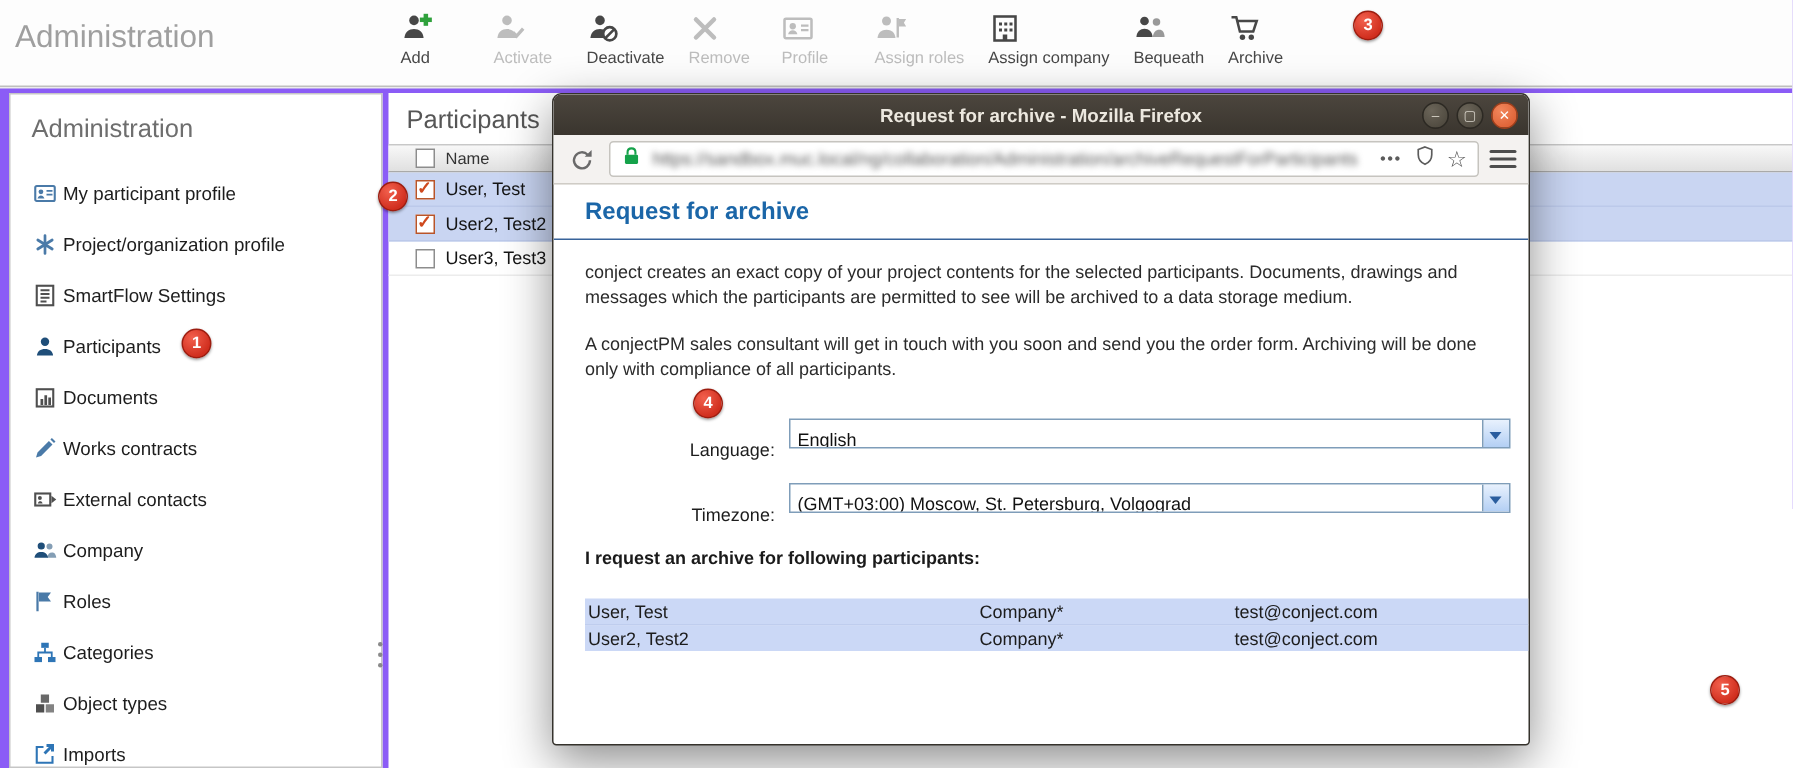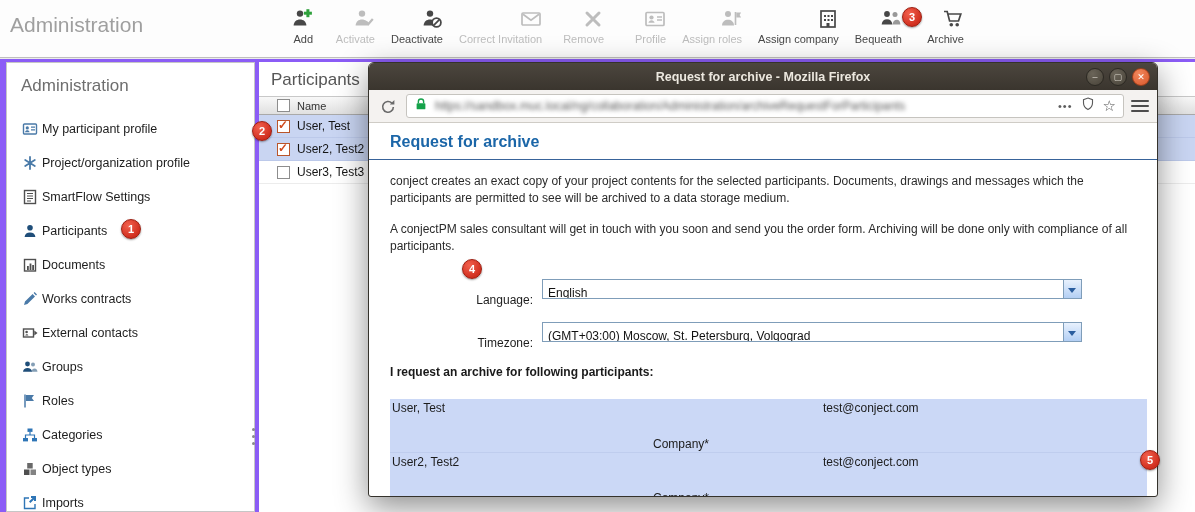--- a/index.html
+++ b/index.html
@@ -4,21 +4,21 @@
 <style>
   html,body{margin:0;padding:0;background:#fff;}
   body{font-family:"Liberation Sans",sans-serif;color:#222;}
   .screen{position:relative;width:1195px;height:512px;overflow:hidden;background:#8b5cf6;}
 
   
   .topbar{position:absolute;left:0;top:0;right:0;height:57px;background:#fdfdfd;
     border-bottom:1px solid #bfbfbf;box-shadow:0 1px 0 #ececec;display:flex;align-items:flex-start;z-index:10;}
   .app-title{width:252px;padding:13px 0 0 10px;font-size:21px;color:#9f9f9f;}
   .toolbar{display:flex;gap:6px;padding-top:5px;}
-  .tb{display:flex;flex-direction:column;align-items:flex-end;gap:2px;min-width:46px;padding:2px 5px;
+  .tb{display:flex;flex-direction:column;align-items:flex-start;gap:2px;min-width:46px;padding:2px 5px;
     color:#474747;cursor:pointer;position:relative;}
   .tb.disabled{color:#bdbdbd;cursor:default;}
   .tb-ic{height:24px;display:flex;align-items:center;}
   .tb-ic svg{display:block;}
   .tb-lb{font-size:11px;white-space:nowrap;}
 
   
   .sidebar{position:absolute;left:6px;top:62px;width:249px;height:450px;background:#fff;
     border:1px solid #c6c6c6;box-sizing:border-box;overflow:hidden;}
   .sb-title{margin:0;padding:13px 14px 12px;font-size:17px;font-weight:normal;color:#6e6e6e;}
@@ -38,21 +38,21 @@
     background:linear-gradient(#f8f8f8,#e0e0e0);border-top:1px solid #c8c8c8;border-bottom:1px solid #a9a9a9;
     font-size:11px;color:#333;}
   .cb{width:11px;height:11px;background:#fff;border:1px solid #8d8d8d;position:relative;flex:0 0 auto;}
   .row{display:flex;align-items:center;height:22px;padding:0 0 0 18px;gap:7px;font-size:12px;color:#151515;
     border-bottom:1px solid #ececec;cursor:pointer;}
   .row.selected{background:#c9d5f2;border-bottom:1px solid #bcc9ea;}
   .row.checked .cb{border-color:#b9552a;}
   .row.checked .cb::after{content:"✓";position:absolute;left:0px;top:-3px;font-size:12px;font-weight:bold;color:#cf491e;}
 
   
-  .ffwin{position:absolute;left:368px;top:62px;width:790px;height:435px;z-index:40;
+  .ffwin{position:absolute;left:368px;top:62px;width:652px;height:435px;z-index:40;
     border:1px solid #35322c;border-radius:6px 6px 3px 3px;overflow:hidden;background:#fff;
     box-shadow:0 10px 32px rgba(0,0,0,.45);box-sizing:border-box;}
   .ff-titlebar{height:27px;background:linear-gradient(#4c463e,#3a352e);display:flex;align-items:center;position:relative;}
   .ff-title{flex:1;text-align:center;color:#ece8df;font-size:12.5px;font-weight:bold;}
   .ff-btns{position:absolute;right:7px;top:5px;display:flex;gap:5px;}
   .wbtn{width:16px;height:16px;border-radius:50%;display:flex;align-items:center;justify-content:center;
     font-size:9px;color:#d8d4ca;background:radial-gradient(circle at 35% 30%,#6b6559,#474238);border:1px solid #2c2923;cursor:pointer;}
   .wbtn.close{background:radial-gradient(circle at 35% 30%,#f2875c,#d8572b);border-color:#9c3f1c;color:#fff;}
   .ff-navbar{height:33px;background:#f4f2f0;border-bottom:1px solid #cfccc6;display:flex;align-items:center;padding:0 8px;gap:7px;box-sizing:border-box;}
   .nav-ic{width:22px;height:22px;display:flex;align-items:center;justify-content:center;cursor:pointer;}
@@ -76,21 +76,21 @@
     font-size:12px;line-height:18px;padding:4px 22px 0 5px;color:#111;cursor:pointer;white-space:nowrap;overflow:hidden;}
   .sel::after{content:"";position:absolute;right:0;top:0;bottom:0;width:17px;
     background:linear-gradient(#e8f1fd,#b3cff4);border-left:1px solid #7f9db9;}
   .sel::before{content:"";position:absolute;right:5px;top:8px;width:0;height:0;z-index:2;
     border-left:4px solid transparent;border-right:4px solid transparent;border-top:5px solid #2a5d9e;}
   .bold-line{margin:15px 0 20px;font-weight:bold;color:#1a1a1a;}
   .req{width:757px;}
   .req-row{display:flex;background:#cbd8f6;padding:2px 0 1px;border-bottom:1px solid #bfcdee;color:#1c1c1c;}
   .req-row:last-child{border-bottom:none;}
   .rq-name{width:261px;padding-left:2px;}
-  .rq-company{width:170px;margin-top:36px;}
+  .rq-company{width:170px;}
   .rq-email{flex:1;}
   .bottom-rule{border:none;border-top:1px solid #38639a;margin:69px -12px 0 -21px;}
   .dlg-footer{margin-top:9px;display:flex;justify-content:flex-end;align-items:center;gap:18px;}
   .cancel-lnk{color:#4a4a4a;font-size:13px;cursor:pointer;}
   .send-btn{display:flex;align-items:center;gap:7px;background:linear-gradient(#2a8ad4,#0f67ab);
     border:1px solid #0b5694;border-radius:3px;color:#fff;font-size:13px;font-weight:bold;
     padding:5px 15px;cursor:pointer;position:relative;}
   .send-check{font-size:13px;}
 
   
@@ -140,29 +140,20 @@
           <svg width="22" height="22" viewBox="0 0 22 22" fill="currentColor">
               <circle cx="9" cy="5.6" r="3.2"></circle>
               <path d="M2.6 17.4c.3-4 3-6 6.4-6s6.1 2 6.4 6z"></path>
               <circle cx="15.5" cy="14.5" r="4.4" fill="#fff" stroke="currentColor" stroke-width="1.8"></circle>
               <path stroke="currentColor" stroke-width="1.8" d="M12.4 17.6l6.2-6.2"></path>
             </svg>
         </span>
         <span class="tb-lb">Deactivate</span>
       </div>
 
-      <div class="tb disabled">
-        <span class="tb-ic">
-          <svg width="22" height="22" viewBox="0 0 22 22">
-              <rect x="2" y="5" width="18" height="12" rx="1" fill="none" stroke="currentColor" stroke-width="1.7"></rect>
-              <path fill="none" stroke="currentColor" stroke-width="1.7" d="M3 6.2l8 6 8-6"></path>
-            </svg>
-        </span>
-        <span class="tb-lb">Correct Invitation</span>
-      </div>
 
       <div class="tb disabled">
         <span class="tb-ic">
           <svg width="22" height="22" viewBox="0 0 22 22">
               <path stroke="currentColor" stroke-width="3" stroke-linecap="round" d="M5 5l12 12M17 5L5 17"></path>
             </svg>
         </span>
         <span class="tb-lb">Remove</span>
       </div>
 
@@ -304,21 +295,21 @@
 
       <li class="sb-item">
         <span class="ic c-navy">
           <svg width="16" height="16" viewBox="0 0 16 16" fill="currentColor">
               <circle cx="5.5" cy="5" r="2.4"></circle>
               <path d="M1 12.8c.3-2.6 2-3.8 4.5-3.8s4.2 1.2 4.5 3.8z"></path>
               <circle cx="11" cy="5.4" r="2" opacity=".55"></circle>
               <path d="M9.5 12.8c.2-2.2 1.4-3.4 3.2-3.4 1.4 0 2.4.8 2.8 3.4z" opacity=".55"></path>
             </svg>
         </span>
-        <span class="sb-lb">Groups</span>
+        <span class="sb-lb">Company</span>
       </li>
 
       <li class="sb-item">
         <span class="ic c-steel">
           <svg width="16" height="16" viewBox="0 0 16 16">
               <path d="M3 1.5v13" stroke="currentColor" stroke-width="1.5"></path>
               <path fill="currentColor" d="M4 2h8l-2.2 3L12 8H4z"></path>
             </svg>
         </span>
         <span class="sb-lb">Roles</span>

